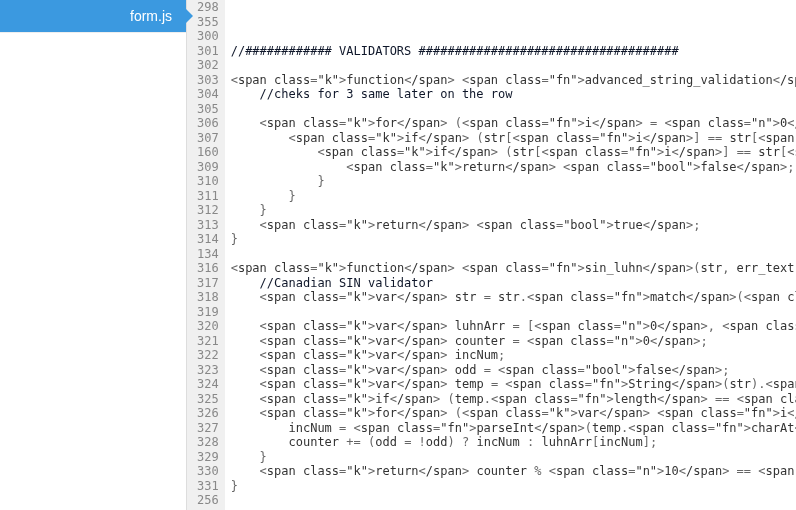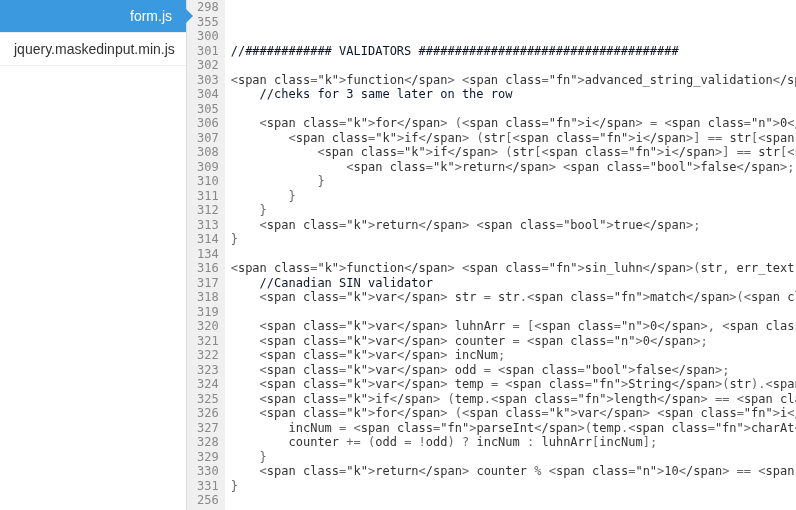--- a/index.html
+++ b/index.html
@@ -14,36 +14,35 @@
 .code { flex: 1; padding-left: 6px; white-space: pre; color: #333; overflow: hidden; }
 .code div { height: 14.5px; line-height: 14.5px; } 
 .c { color: #0f172a; } 
 .op { color: #666; }
 </style>
 </head>
 <body>
 
 <div class="sidebar">
   <div class="sidebar-item active"><span>form.js</span></div>
-  <div class="sidebar-item"><span>jquery.maskedinput.min.js</span></div>
 </div>
 
 <div class="editor">
   <div class="gutter" id="gutter">
       <div>298</div>
       <div>355</div>
       <div>300</div>
       <div>301</div>
       <div>302</div>
       <div>303</div>
       <div>304</div>
       <div>305</div>
       <div>306</div>
       <div>307</div>
-      <div>308</div>
+      <div>160</div>
       <div>309</div>
       <div>310</div>
       <div>311</div>
       <div>312</div>
       <div>313</div>
       <div>314</div>
       <div>134</div>
       <div>316</div>
       <div>317</div>
       <div>318</div>

